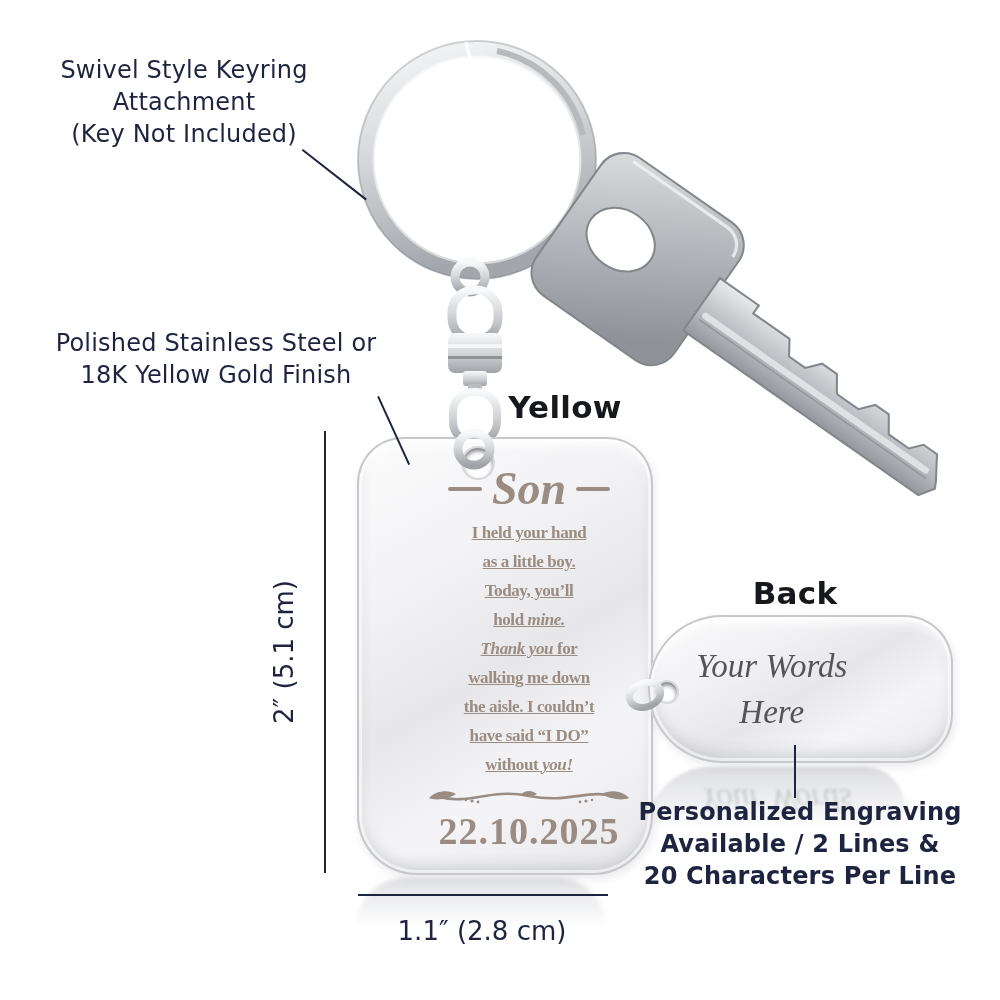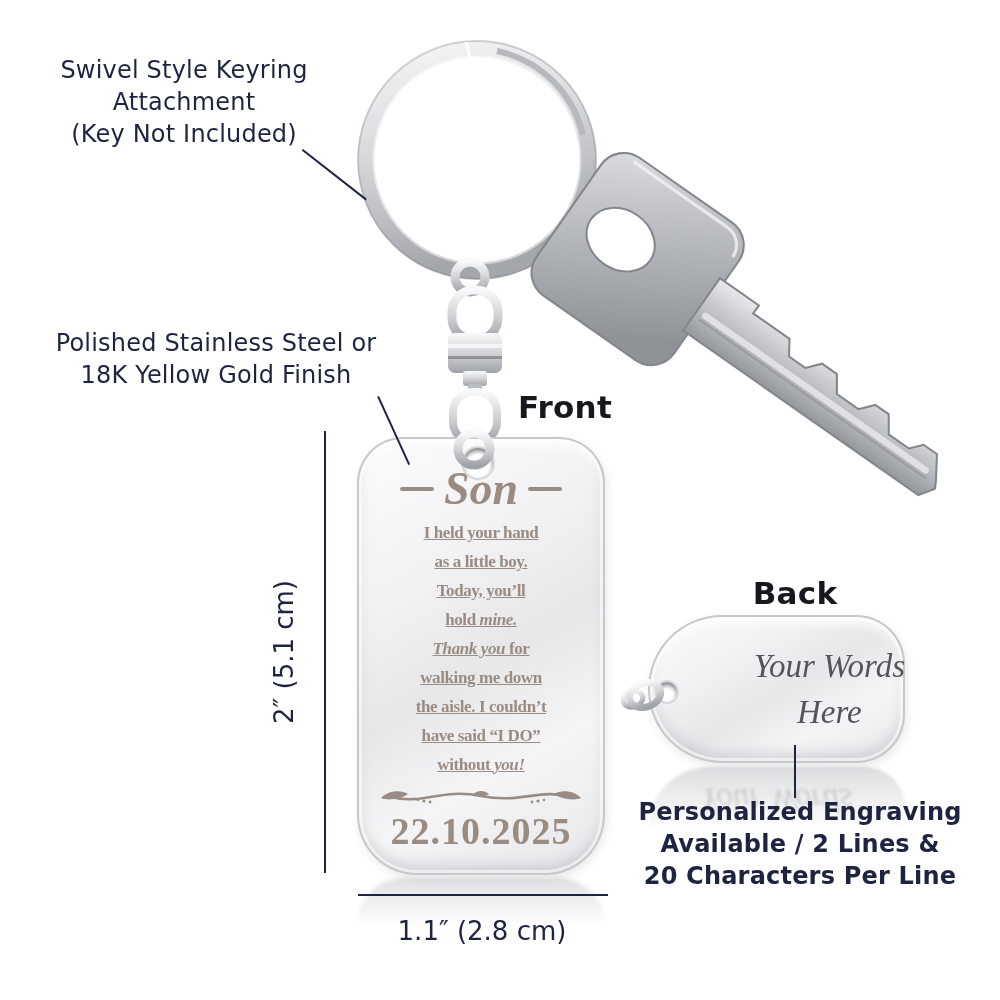--- a/index.html
+++ b/index.html
@@ -27,24 +27,24 @@
   #callout-material{left:379px;top:396px;width:75px;height:2px;transform-origin:0 0;transform:rotate(65.5deg);}
   #height-line{left:324px;top:431px;width:2px;height:442px;}
   #width-line{left:358px;top:894px;width:250px;height:2px;}
   #back-callout{left:794px;top:745px;width:2px;height:53px;}
 
   
   .metal-tag{position:absolute;z-index:2;
      background:linear-gradient(150deg,#fcfcfd 0%,#f2f2f4 30%,#e7e7ea 52%,#f5f5f7 72%,#e7e7ea 100%);
      box-shadow:inset 0 0 0 2px #c6c8cc,inset 0 0 0 5px rgba(255,255,255,.6),
                 inset 0 -9px 14px rgba(120,122,128,.28),inset 0 9px 10px rgba(255,255,255,.85),
-                2px 4px 8px rgba(60,62,70,.10);}
+                2px 4px 8px rgba(60,62,70,.10);padding-left:48px;}
   #front-tag{left:357px;top:437px;width:248px;height:438px;border-radius:46px 46px 60px 60px;}
   #back-tag{left:648px;top:615px;width:257px;height:148px;border-radius:76px 50px 50px 76px;
-            display:flex;align-items:center;justify-content:flex-end;}
+            display:flex;align-items:center;justify-content:flex-start;}
   .tag-hole{position:absolute;border-radius:50%;background:#ffffff;
      box-shadow:inset 0 3px 4px rgba(85,87,93,.75),inset 0 -1px 2px rgba(255,255,255,.9),0 0 0 2px #d7d8db;}
   #front-hole{left:106px;top:11px;width:30px;height:30px;}
   #back-hole{left:9px;top:67px;width:20px;height:20px;}
 
   
   .engraved{color:#9a8c82;}
   .tag-title-row{display:flex;align-items:center;justify-content:center;gap:10px;margin-top:28px;}
   .dash{width:34px;height:4px;background:#9a8c82;border-radius:2px;}
   .tag-title{font-family:"Liberation Serif","DejaVu Serif",serif;font-style:italic;font-weight:700;
@@ -201,21 +201,21 @@
   <div class="note" id="material-note">
     <span>Polished Stainless Steel or</span>
     <span>18K Yellow Gold Finish</span>
   </div>
   <div class="note" id="engraving-note">
     <span>Personalized Engraving</span>
     <span>Available / 2 Lines &amp;</span>
     <span>20 Characters Per Line</span>
   </div>
 
-  <div class="side-label" id="front-label">Front</div>
+  <div class="side-label" id="front-label">Yellow</div>
   <div class="side-label" id="back-label">Back</div>
 
   <div class="dim-label" id="height-label">2″ (5.1 cm)</div>
   <div class="dim-label" id="width-label">1.1″ (2.8 cm)</div>
 
   <div class="line" id="callout-swivel"></div>
   <div class="line" id="callout-material"></div>
   <div class="line" id="height-line"></div>
   <div class="line" id="width-line"></div>
   <div class="line" id="back-callout"></div>

